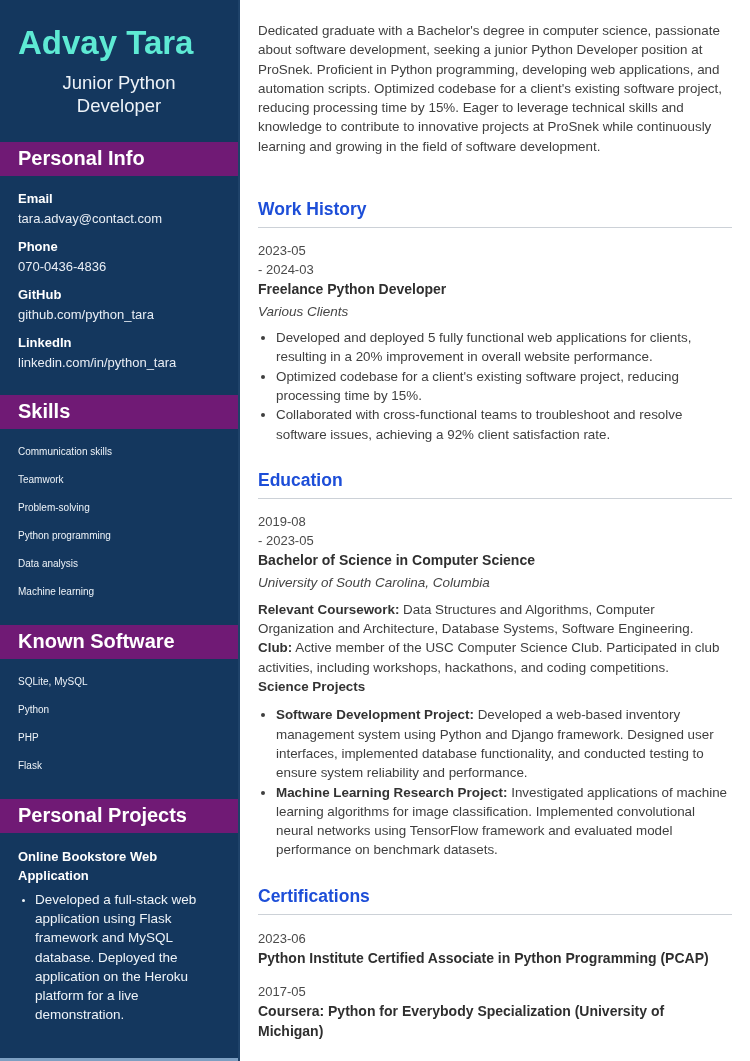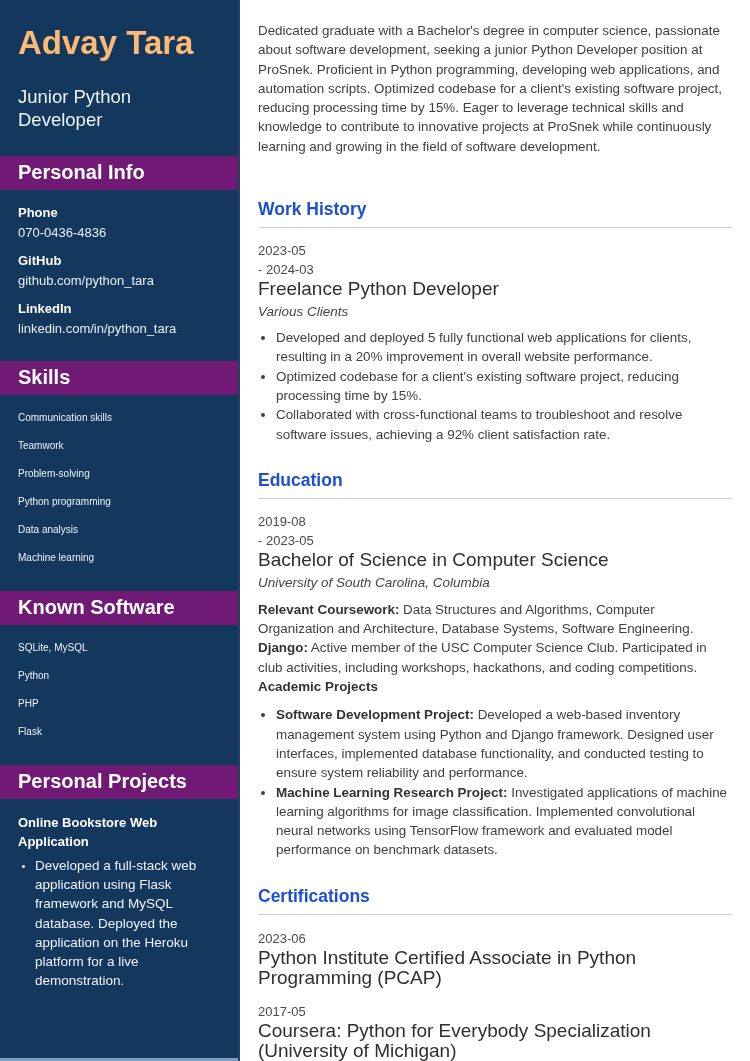--- a/index.html
+++ b/index.html
@@ -18,25 +18,25 @@
     position: relative;
     border-right: 2px solid #1e4269;
   }
   .sidebar::after {
     content: ""; position: absolute; left: 0; bottom: 0;
     width: 100%; height: 3px; background: #7d9fc2;
   }
   .candidate-name {
     padding: 24px 18px 0 18px;
     font-size: 33px; font-weight: bold; line-height: 38px;
-    color: #fdba74;
+    color: #5eead4;
   }
   .candidate-title {
-    padding: 0 18px; margin-top: 23px;
-    font-size: 18.5px; line-height: 23px; color: #eef3f8;
+    padding: 0 28px; margin-top: 9px;
+    font-size: 18.5px; line-height: 23px; color: #eef3f8; text-align: center;
   }
   .side-band {
     margin-top: 25px;
     background: #701a75;
     padding: 5px 18px 6px 18px;
     font-size: 20px; font-weight: bold; color: #ffffff;
   }
   .pi-wrap { padding: 15px 18px 0 18px; }
   .pi-item { margin-bottom: 13px; }
   .pi-label { font-size: 13px; font-weight: bold; margin-bottom: 5px; color: #ffffff; }
@@ -55,41 +55,45 @@
   .section { margin-top: 43px; }
   .section.tight { margin-top: 26px; }
   .section-heading {
     font-size: 17.5px; font-weight: bold; color: #1d4ed8;
     padding-bottom: 7px;
   }
   .section-rule { border: none; border-top: 1px solid #ccd1d7; height: 0; }
   .entry { display: flex; margin-top: 13px; flex-direction: column; }
   .entry-dates { width: 86px; min-width: 86px; font-size: 13px; line-height: 19px; color: #4a4a4a; }
   .entry-body { flex: 1; }
-  .entry-title { font-size: 19px; font-weight: normal; line-height: 20px; color: #2f2f2f; }
+  .entry-title { font-size: 14px; font-weight: bold; line-height: 20px; color: #2f2f2f; }
   .entry-subtitle { margin-top: 5px; font-size: 13.5px; font-style: italic; color: #454545; }
   .entry-desc { margin-top: 10px; font-size: 13.4px; line-height: 19.3px; color: #3f3f3f; }
   .entry-desc b, .entry-bullets b { color: #333333; }
   .entry-bullets { margin-top: 9px; padding-left: 18px; }
   .entry-bullets li { font-size: 13.4px; line-height: 19.3px; color: #3f3f3f; }
   .cert-entry { margin-top: 14px; }
   .cert-entry .entry-title { line-height: 20px; }
 </style>
 </head>
 <body>
 
 <div class="page">
 
   <aside class="sidebar">
     <div class="candidate-name">Advay Tara</div>
     <div class="candidate-title">Junior Python Developer</div>
 
     <div class="side-band">Personal Info</div>
     <div class="pi-wrap">
       <div class="pi-item">
+        <div class="pi-label">Email</div>
+        <div class="pi-value">tara.advay@contact.com</div>
+      </div>
+      <div class="pi-item">
         <div class="pi-label">Phone</div>
         <div class="pi-value">070-0436-4836</div>
       </div>
       <div class="pi-item">
         <div class="pi-label">GitHub</div>
         <div class="pi-value">github.com/python_tara</div>
       </div>
       <div class="pi-item">
         <div class="pi-label">LinkedIn</div>
         <div class="pi-value">linkedin.com/in/python_tara</div>
@@ -153,22 +157,22 @@
       <div class="entry">
         <div class="entry-dates">
           <div>2019-08</div>
           <div>- 2023-05</div>
         </div>
         <div class="entry-body">
           <div class="entry-title">Bachelor of Science in Computer Science</div>
           <div class="entry-subtitle">University of South Carolina, Columbia</div>
           <div class="entry-desc">
             <div><b>Relevant Coursework:</b><span> Data Structures and Algorithms, Computer Organization and Architecture, Database Systems, Software Engineering.</span></div>
-            <div><b>Django:</b><span> Active member of the USC Computer Science Club. Participated in club activities, including workshops, hackathons, and coding competitions.</span></div>
-            <div><b>Academic Projects</b><span></span></div>
+            <div><b>Club:</b><span> Active member of the USC Computer Science Club. Participated in club activities, including workshops, hackathons, and coding competitions.</span></div>
+            <div><b>Science Projects</b><span></span></div>
             <ul class="entry-bullets">
               <li><b>Software Development Project:</b><span> Developed a web-based inventory management system using Python and Django framework. Designed user interfaces, implemented database functionality, and conducted testing to ensure system reliability and performance.</span></li>
               <li><b>Machine Learning Research Project:</b><span> Investigated applications of machine learning algorithms for image classification. Implemented convolutional neural networks using TensorFlow framework and evaluated model performance on benchmark datasets.</span></li>
             </ul>
           </div>
         </div>
       </div>
     </section>
 
     <section class="section tight">

